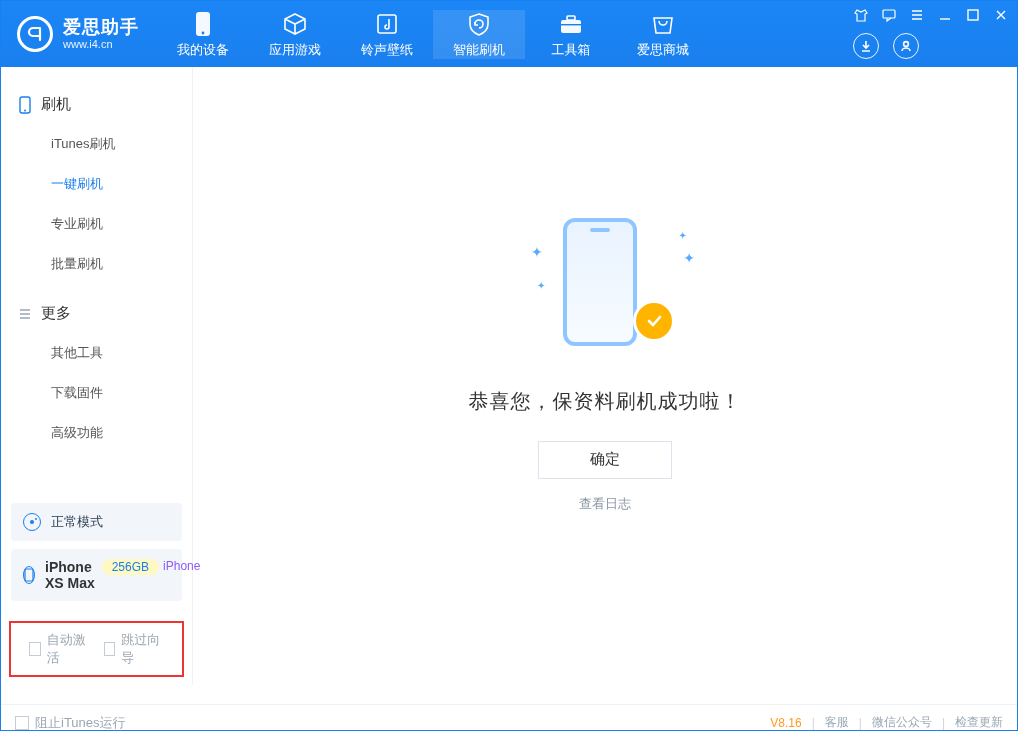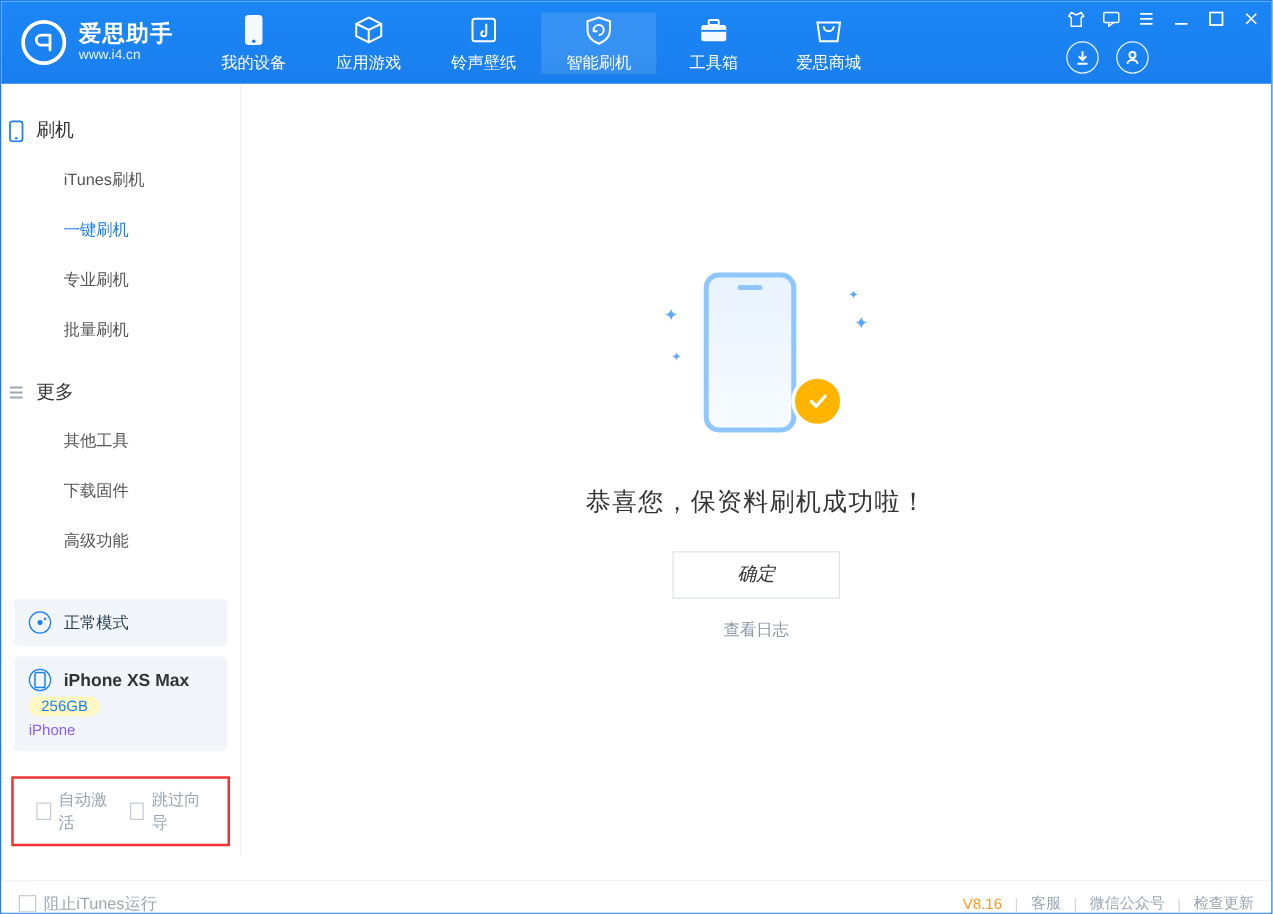--- a/index.html
+++ b/index.html
@@ -22,29 +22,29 @@
 .win-ctrl-row { display:flex; align-items:center; gap:12px; }
 .win-ctrl-row .wc { width:16px; height:16px; display:flex; align-items:center; justify-content:center; cursor:pointer; color:#fff; }
 .win-ctrl-row .wc svg { display:block; }
 .big-icons { display:flex; gap:14px; margin-right:4px; margin-bottom:2px; }
 .big-icons .big { width:26px; height:26px; border:1.6px solid rgba(255,255,255,.9); border-radius:50%; display:flex; align-items:center; justify-content:center; cursor:pointer; }
 
 
 .body-wrap { display:flex; height:618px; }
 .sidebar { width:192px; border-right:1px solid #eef1f5; display:flex; flex-direction:column; }
 .menu { flex:1 1 auto; padding-top:18px; }
-.menu-section-title { display:flex; align-items:center; gap:8px; padding:10px 4px; color:#333; font-size:15px; }
+.menu-section-title { display:flex; align-items:center; gap:8px; padding:10px 16px; color:#333; font-size:15px; }
 .menu-section-title .sec-icon { width:16px; height:16px; display:flex; align-items:center; justify-content:center; }
 .menu-item { padding:11px 16px 11px 50px; font-size:13px; color:#555; cursor:pointer; }
 .menu-item.active { color:#1a7fee; }
 
 .device-box { margin:0 10px 10px; border-radius:4px; }
 .device-row { background:#f2f6fb; border-radius:4px; display:flex; align-items:flex-start; gap:10px; padding:10px 12px; margin-top:8px; font-size:13px; color:#2c3e50; }
 .device-row .dev-icon { width:18px; height:18px; border:1.6px solid #1a7fee; border-radius:50%; display:flex; align-items:center; justify-content:center; }
-.device-row.info { flex-direction:column; align-items:flex-start; gap:4px; }
+.device-row.info { flex-direction:row; align-items:flex-start; gap:4px; }
 .device-row .dname { font-weight:600; font-size:14px; color:#333; }
 .badge { background:#fef9c3; color:#1a7fee; border-radius:10px; padding:1px 10px; font-size:12px; }
 .device-row .dtype { color:#8b5cf6; font-size:12px; }
 
 .options-box { margin:10px 8px 8px; border:2px solid #e33; padding:8px 18px; display:flex; align-items:center; gap:14px; }
 .chk { display:flex; align-items:center; gap:6px; font-size:13px; color:#9aa7b3; cursor:pointer; }
 .chk .box { width:14px; height:14px; border:1px solid #c5ccd6; background:#fff; }
 
 
 .content { flex:1; position:relative; display:flex; flex-direction:column; align-items:center; justify-content:center; }
@@ -52,21 +52,21 @@
 .phone { position:absolute; left:28px; top:18px; width:74px; height:128px; border:4px solid #8fc6ff; border-radius:12px; background:linear-gradient(180deg,#e9f3ff,#f7fbff); }
 .phone::after { content:""; position:absolute; left:50%; top:6px; width:20px; height:4px; background:#8fc6ff; border-radius:2px; transform:translateX(-50%); }
 .check-badge { position:absolute; right:0; bottom:18px; width:42px; height:42px; background:#ffb400; border-radius:50%; display:flex; align-items:center; justify-content:center; border:3px solid #fff; }
 .sparkle { color:#5aa9ff; position:absolute; font-size:14px; }
 .sparkle.s1 { left:-4px; top:44px; }
 .sparkle.s2 { left:2px; top:80px; font-size:10px; }
 .sparkle.s3 { right:-20px; top:50px; }
 .sparkle.s4 { right:-12px; top:30px; font-size:10px; }
 
 .success-text { margin-top:28px; font-size:20px; color:#333; letter-spacing:1px; }
-.ok-btn { margin-top:26px; width:134px; height:38px; background:#fff; border:1px solid #dfe4ec; font-size:15px; color:#333; cursor:pointer;font-style:italic; }
+.ok-btn { margin-top:26px; width:134px; height:38px; background:#fff; border:1px solid #dfe4ec; font-size:15px; color:#333; cursor:pointer; }
 .log-link { margin-top:16px; font-size:13px; color:#8b97a6; cursor:pointer; }
 
 
 .statusbar { height:36px; border-top:1px solid #eef1f5; display:flex; align-items:center; padding:0 14px; font-size:12px; color:#9aa7b3; background:#fff;margin-top:19px; }
 .statusbar .chk { color:#9aa7b3; }
 .sb-right { margin-left:auto; display:flex; align-items:center; gap:10px; }
 .sb-right .sep { color:#d0d6de; }
 .sb-right .link { cursor:pointer; }
 .sb-right .ver { color:#ff9a1f; }
 </style>

